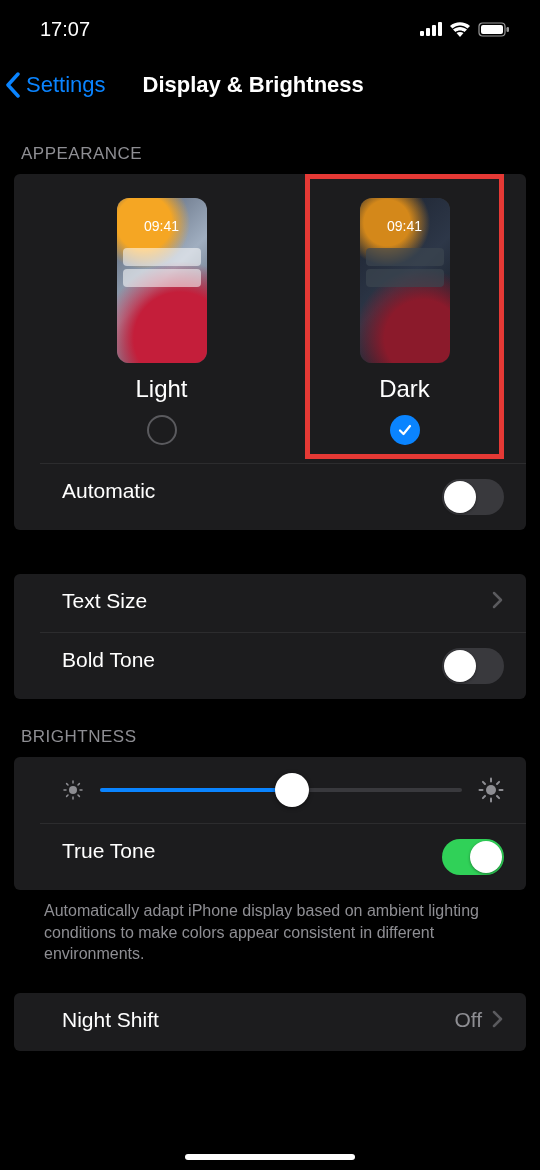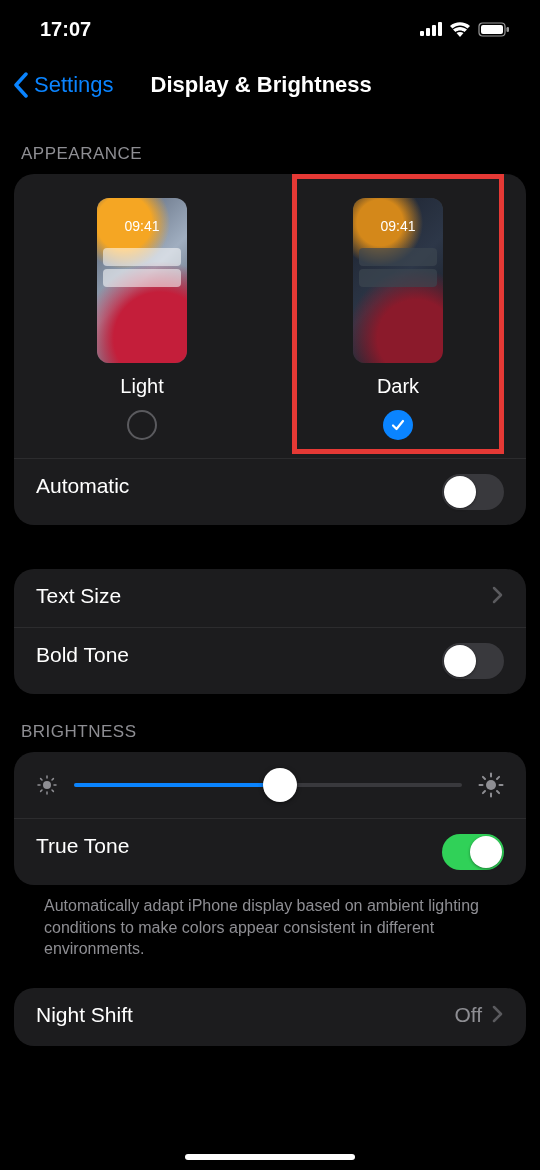--- a/index.html
+++ b/index.html
@@ -19,31 +19,31 @@
     }
     .status-bar {
       display: flex;
       justify-content: space-between;
       align-items: center;
       padding: 14px 30px 10px 40px;
       height: 54px;
     }
     .status-time {
       font-size: 20px;
-      font-weight: 700;
+      font-weight: 400;
     }
     .status-icons {
       display: flex;
       align-items: center;
       gap: 7px;
     }
     .nav-bar {
       display: flex;
       align-items: center;
-      padding: 18px 12px;
+      padding: 18px 4px;
       gap: 8px;
     }
     .back-btn {
       display: flex;
       align-items: center;
       color: #0a84ff;
       font-size: 22px;
     }
     .nav-title {
       font-size: 22px;
@@ -53,22 +53,23 @@
     .section-header {
       color: #8e8e93;
       font-size: 17px;
       text-transform: uppercase;
       padding: 28px 28px 10px 21px;
       letter-spacing: 0.5px;
     }
     .group {
       background: #1c1c1e;
       margin: 0 14px;
-      border-radius: 20px;
+      border-radius: 6px;
       overflow: hidden;
+      padding-left: 26px;
     }
     .appearance-row {
       display: flex;
       padding: 24px 0 18px 0;
       border-bottom: 1px solid #2c2c2e;
     }
     .appearance-option {
       flex: 1;
       display: flex;
       flex-direction: column;
@@ -126,21 +127,21 @@
       flex-direction: column;
       gap: 3px;
     }
     .widget-bar {
       height: 18px;
       border-radius: 4px;
     }
     .widget-light { background: rgba(255,255,255,0.55); }
     .widget-dark { background: rgba(60,70,80,0.7); }
     .option-label {
-      font-size: 20px;
+      font-size: 24px;
     }
     .radio {
       width: 30px;
       height: 30px;
       border-radius: 50%;
       display: flex;
       align-items: center;
       justify-content: center;
     }
     .radio-off {

